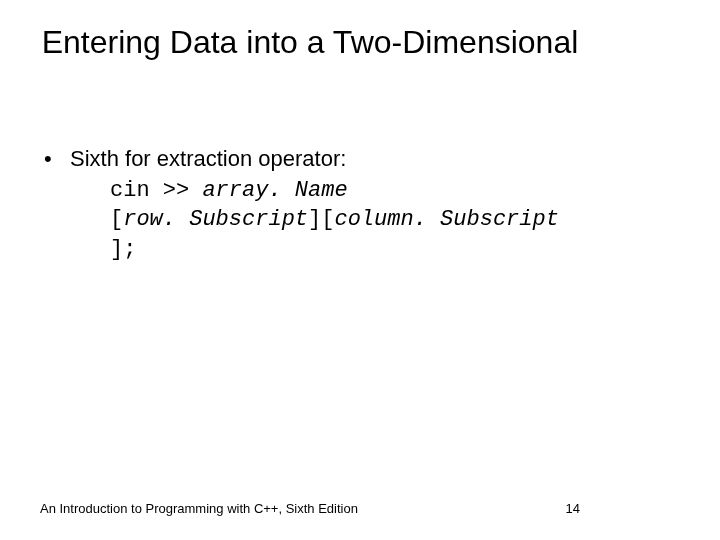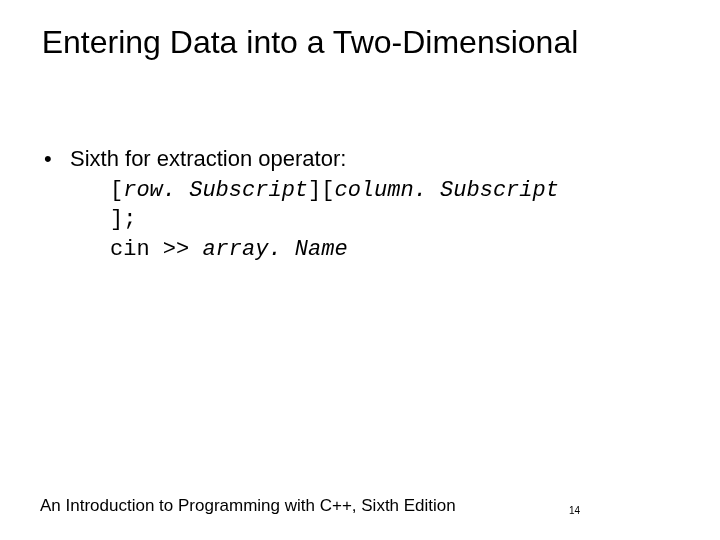--- a/index.html
+++ b/index.html
@@ -57,49 +57,49 @@
   .mono {
     font-family: "Courier New", Courier, monospace;
   }
   .ital {
     font-style: italic;
   }
   .footer-left {
     position: absolute;
     left: 40px;
     bottom: 24px;
-    font-size: 17px;
+    font-size: 13px;
   }
   .footer-right {
     position: absolute;
     right: 40px;
     bottom: 24px;
-    font-size: 10px;
+    font-size: 13px;
   }
 </style>
 </head>
 <body>
 
 <div class="slide">
 
   <div class="title">
     <span>Entering Data into a Two-Dimensional</span><br>
   </div>
 
   <div class="body">
     <div class="bullet-row">
       <div class="bullet-dot">•</div>
       <div class="bullet-text">Sixth for extraction operator:</div>
     </div>
     <div class="code-block">
       <div>
-        <span class="mono">[</span><span class="mono ital">row. Subscript</span><span class="mono">][</span><span class="mono ital">column. Subscript </span><span class="mono">];</span>
+        <span class="mono">cin &gt;&gt; </span><span class="mono ital">array. Name</span>
       </div>
       <div>
-        <span class="mono">cin &gt;&gt; </span><span class="mono ital">array. Name</span>
+        <span class="mono">[</span><span class="mono ital">row. Subscript</span><span class="mono">][</span><span class="mono ital">column. Subscript </span><span class="mono">];</span>
       </div>
     </div>
   </div>
 
   <div class="footer-left">An Introduction to Programming with C++, Sixth Edition</div>
   <div class="footer-right">14</div>
 
 </div>
 
 </body></html>

